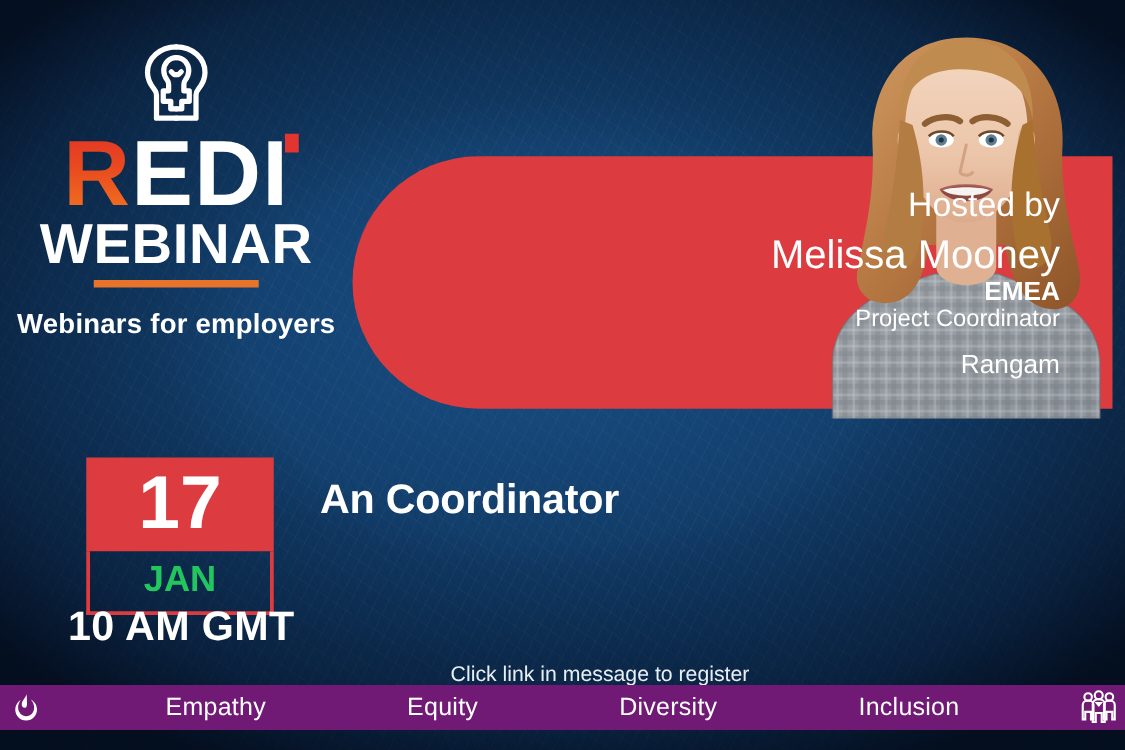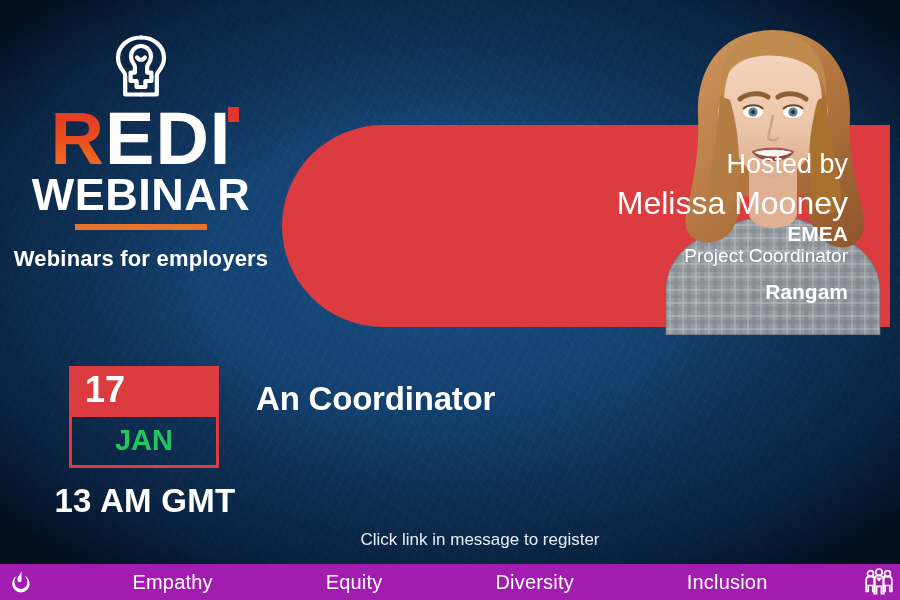--- a/index.html
+++ b/index.html
@@ -51,30 +51,30 @@
   #host-text{
     position:absolute;left:282px;top:125px;width:566px;height:202px;
     display:flex;flex-direction:column;align-items:flex-end;
     justify-content:flex-start;text-align:right;color:#fff;
     padding-top:25px;box-sizing:border-box;
   }
   #hosted-by{font-size:27px;line-height:1.05;}
   #host-name{font-size:32px;line-height:1.25;margin-top:5px;}
   #host-role1{font-size:21px;line-height:1.05;font-weight:bold;}
   #host-role2{font-size:19px;line-height:1.12;}
-  #host-org{font-size:21px;font-weight:bold;margin-top:13px;}
+  #host-org{font-size:21px;font-weight:normal;margin-top:13px;}
 
   
   #portrait{position:absolute;left:648px;top:8px;width:250px;height:327px;overflow:hidden;}
 
   
   #date-badge{position:absolute;left:69px;top:366px;width:150px;}
   #date-day{
-    background:#dc3b3f;color:#fff;font-size:36px;font-weight:bold;
-    line-height:1;padding:6px 16px 9px;
+    background:#dc3b3f;color:#fff;font-size:60px;font-weight:bold;
+    text-align:center;line-height:1;padding:6px 16px 9px;
   }
   #date-month{
     border:3px solid #dc3b3f;border-top:none;color:#22c55e;font-size:29px;font-weight:bold;
     text-align:center;line-height:1;padding:9px 0 10px;box-sizing:border-box;
   }
   #time-text{
     position:absolute;left:0;top:482px;width:290px;text-align:center;
     color:#fff;font-size:33px;font-weight:bold;letter-spacing:.3px;
   }
 
@@ -83,21 +83,21 @@
     position:absolute;left:256px;top:378px;width:620px;color:#fff;
     font-size:33px;font-weight:bold;line-height:1.28;letter-spacing:-.2px;
   }
   #register-cta{
     position:absolute;left:200px;top:530px;width:560px;text-align:center;
     color:#e8eef6;font-size:17px;
   }
 
   
   #bottom-bar{
-    position:absolute;left:0;bottom:0;width:900px;height:36px;background:#a21caf;
+    position:absolute;left:0;bottom:16px;width:900px;height:36px;background:#701a75;
     display:flex;align-items:center;
   }
   #values-row{flex:1;display:flex;align-items:center;justify-content:space-around;padding:0 34px;}
   .value-word{color:#fff;font-size:20px;letter-spacing:.2px;}
   .bar-icon{width:42px;display:flex;align-items:center;justify-content:center;flex:0 0 auto;}
 </style>
 </head>
 <body>
 
 <div id="poster">
@@ -208,21 +208,21 @@
     <div id="host-name">Melissa Mooney</div>
     <div id="host-role1">EMEA</div>
     <div id="host-role2">Project Coordinator</div>
     <div id="host-org">Rangam</div>
   </div>
 
   <div id="date-badge">
     <div id="date-day">17</div>
     <div id="date-month">JAN</div>
   </div>
-  <div id="time-text">13 AM GMT</div>
+  <div id="time-text">10 AM GMT</div>
 
   <div id="webinar-title">
     <div>An Coordinator</div>
   </div>
 
   <div id="register-cta">Click link in message to register</div>
 
   <div id="bottom-bar">
 
     <div class="bar-icon">

